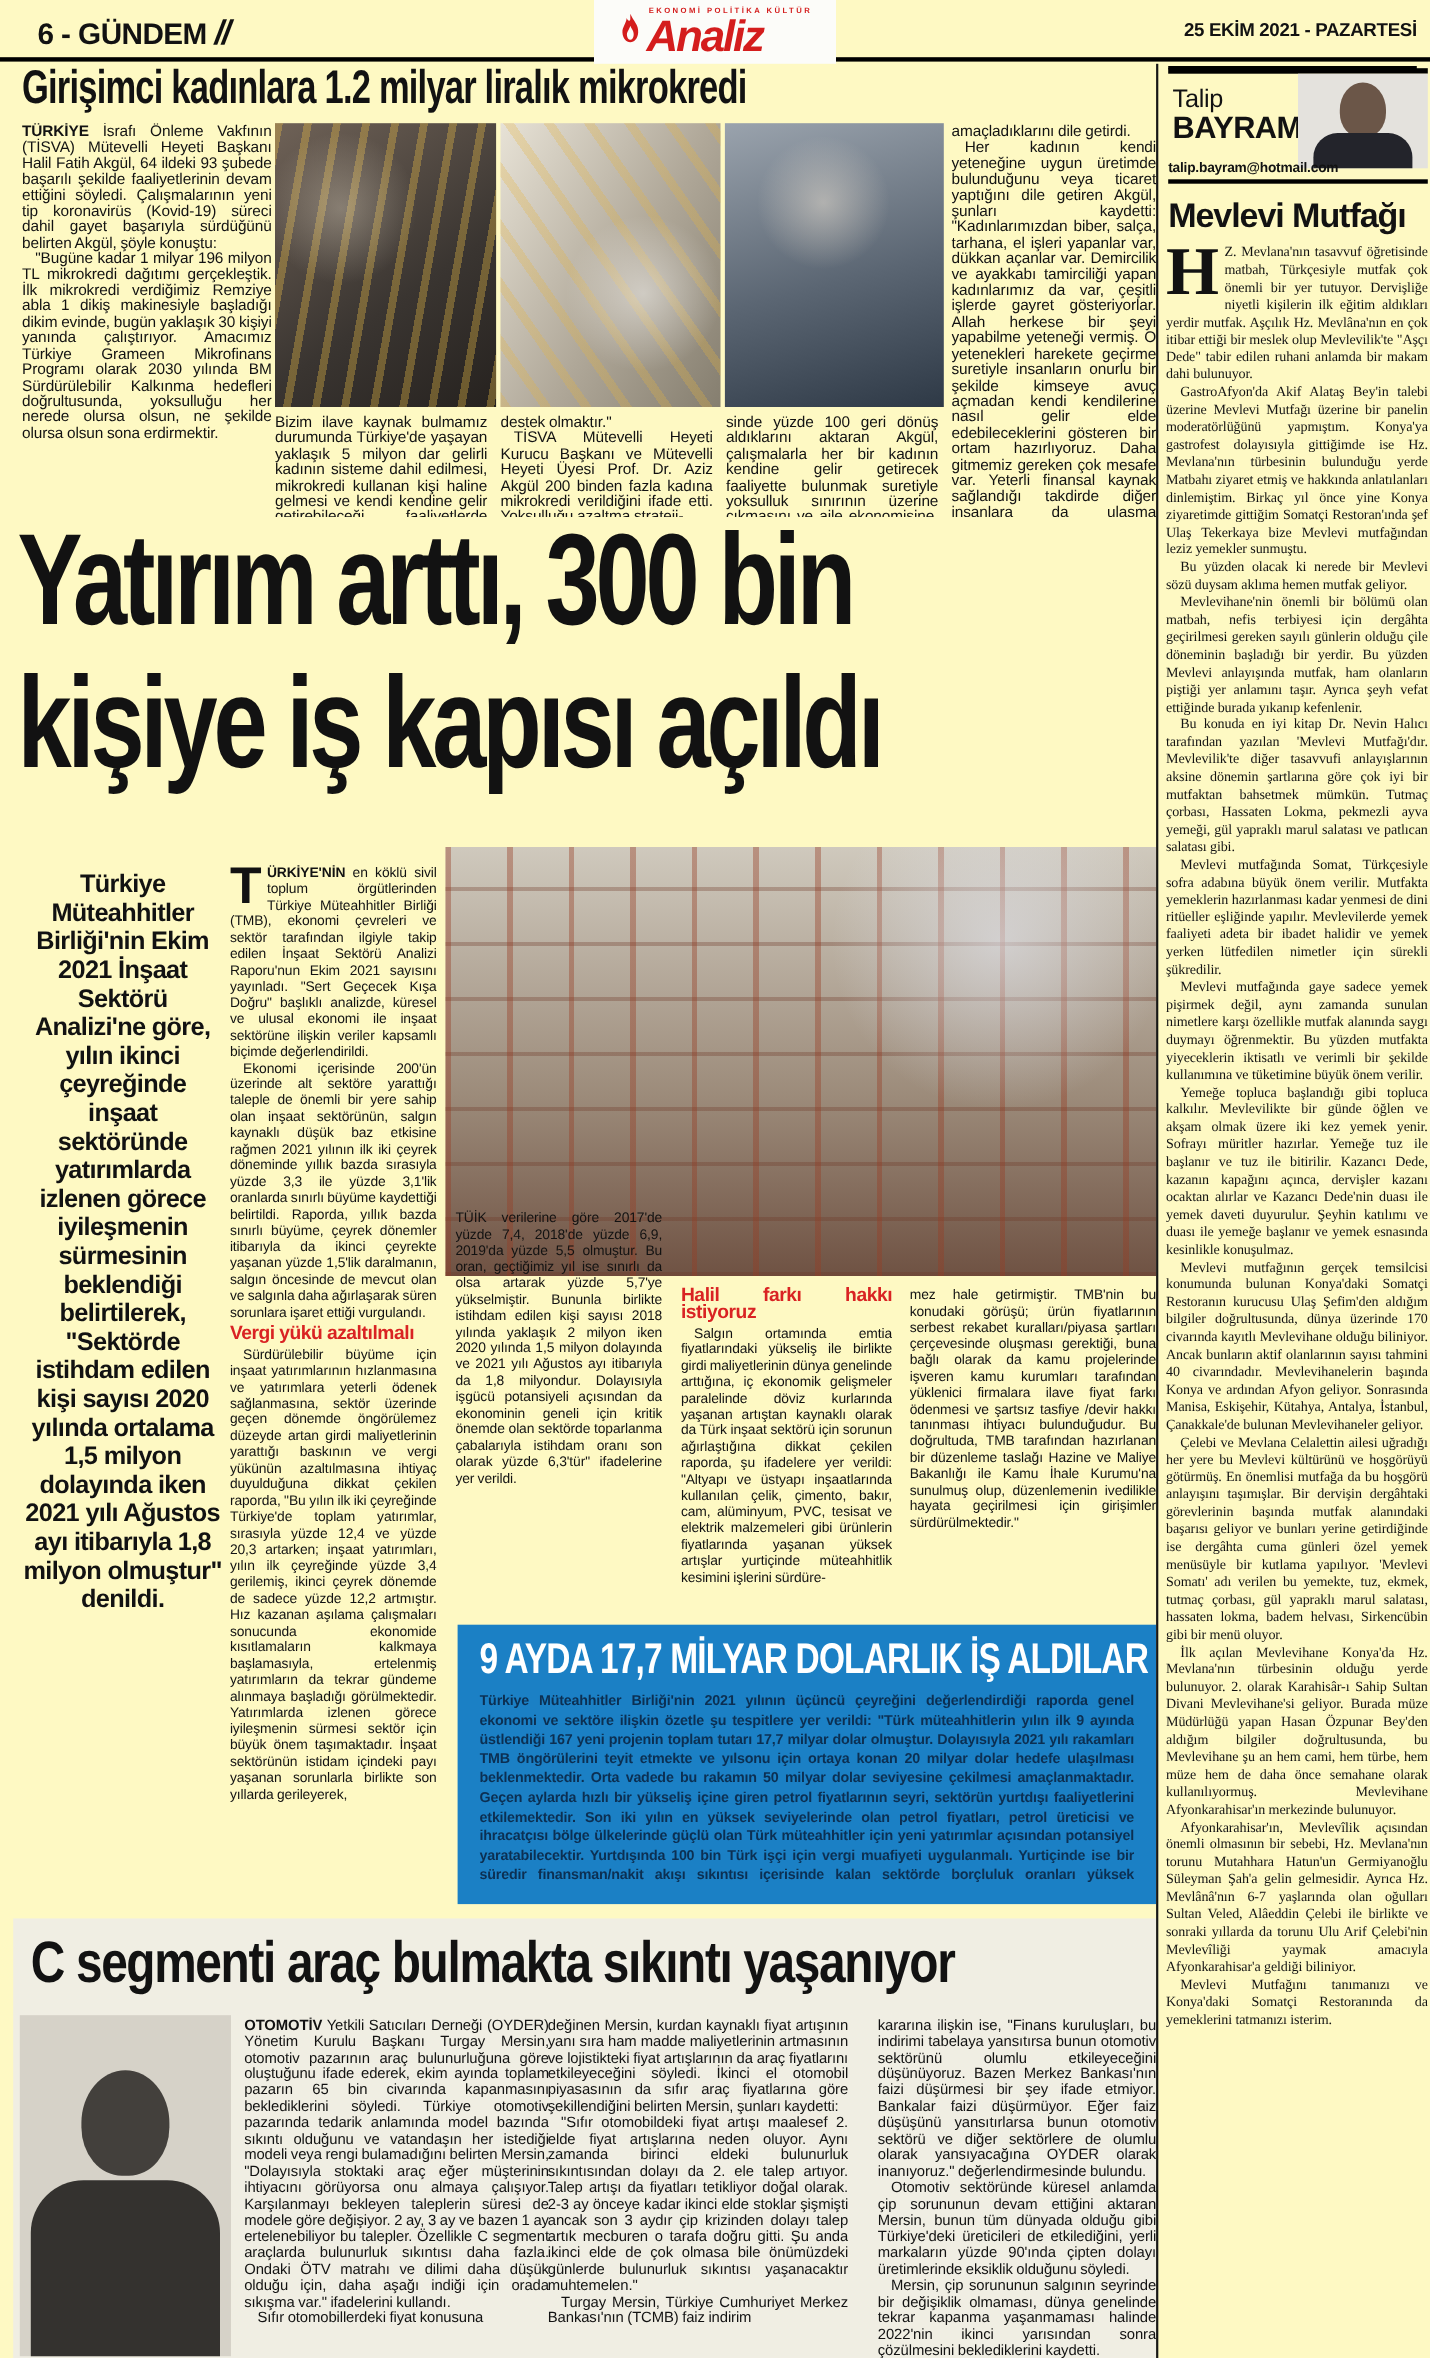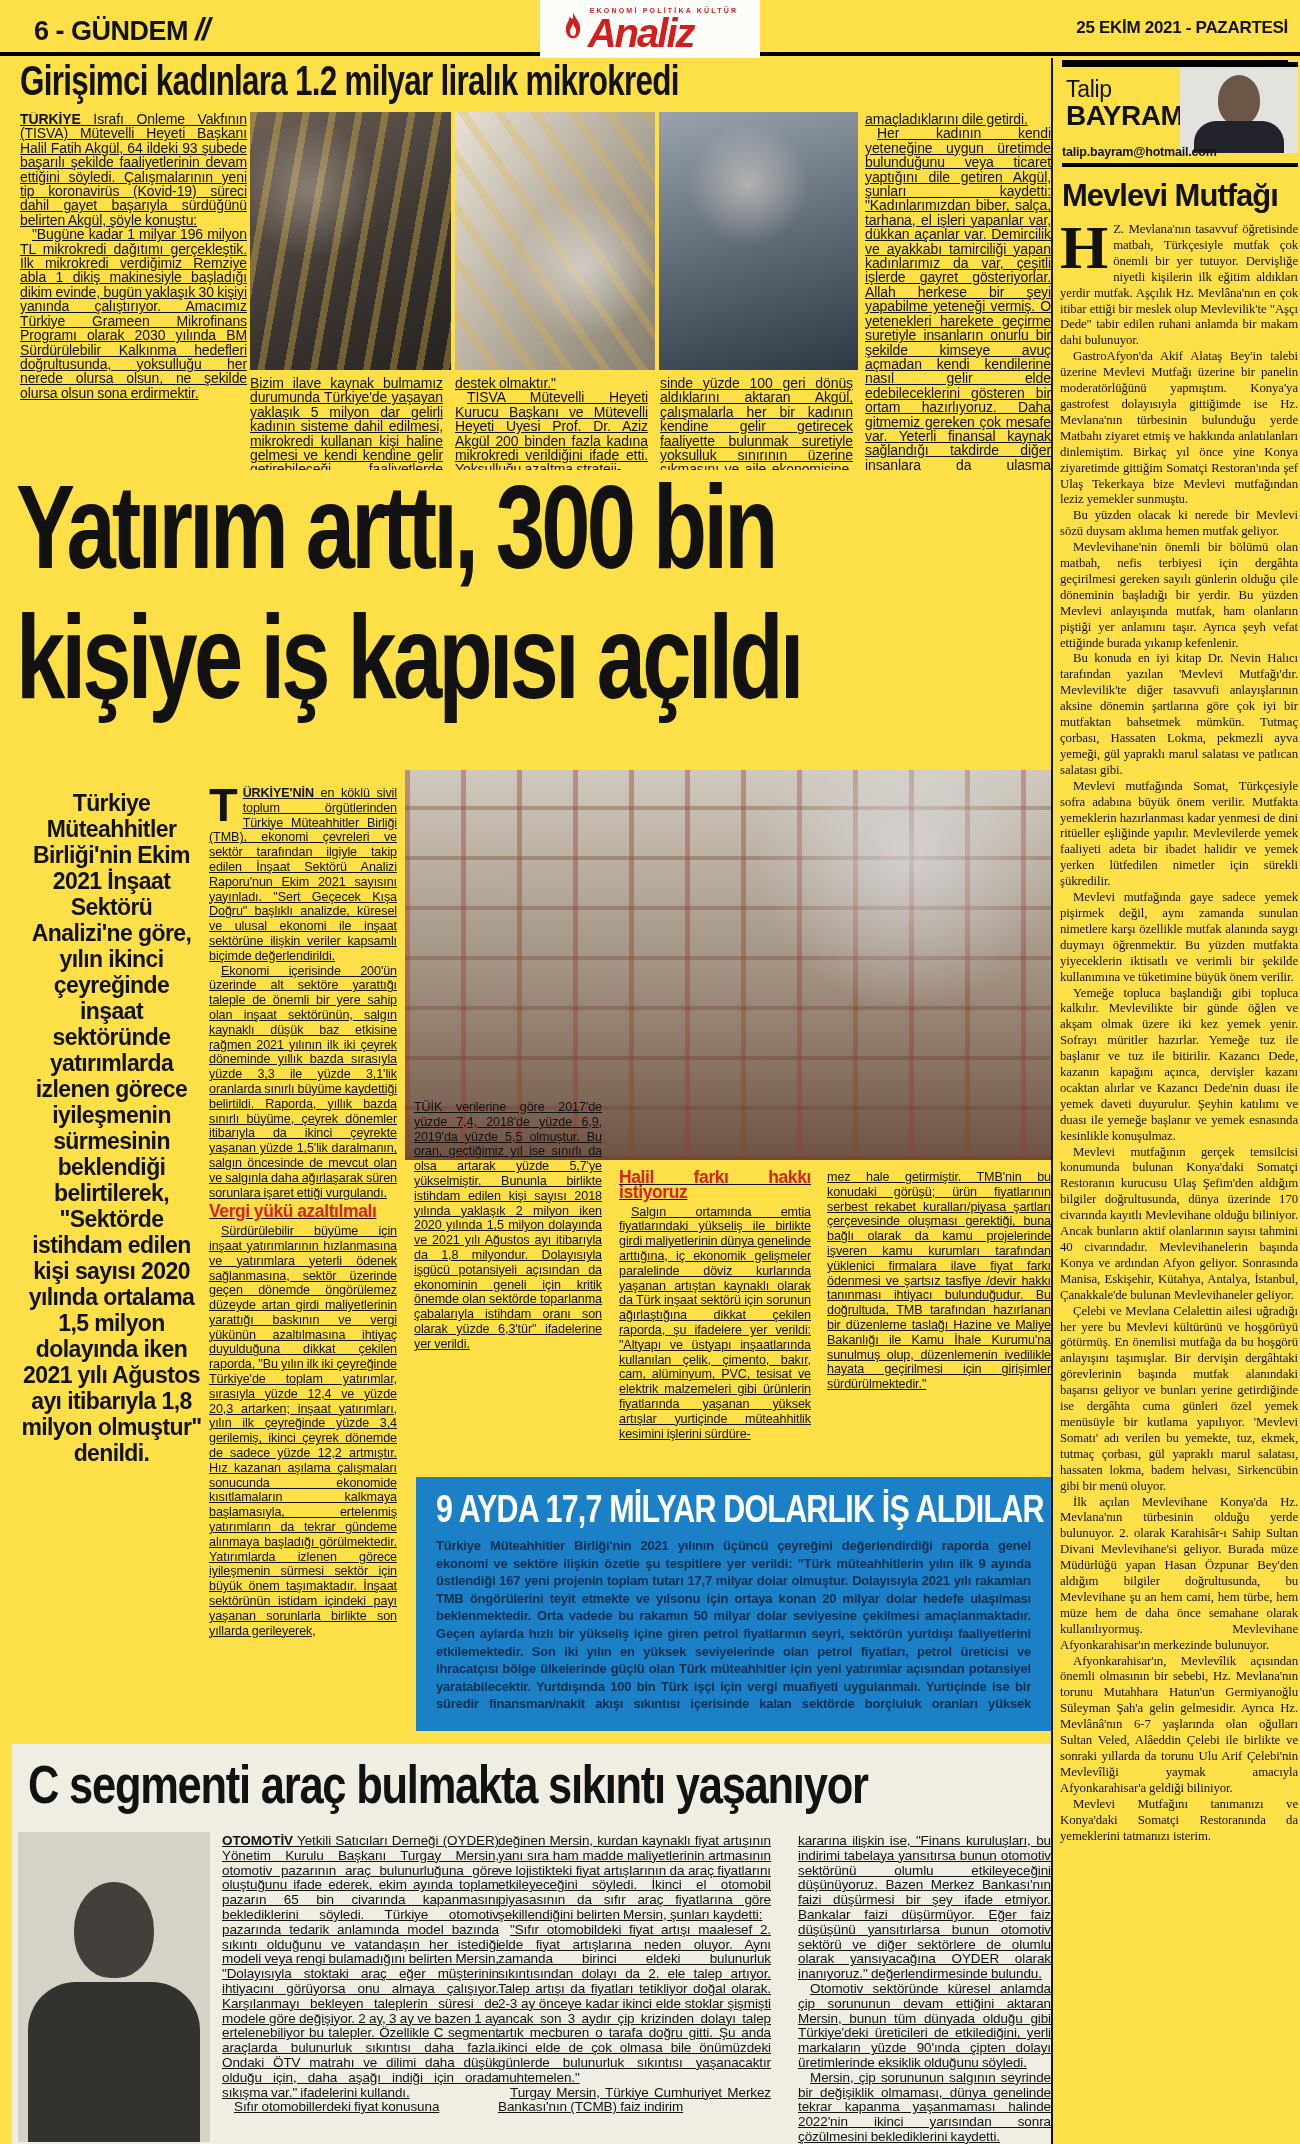--- a/index.html
+++ b/index.html
@@ -1,20 +1,20 @@
 <!DOCTYPE html>
 <html lang="tr"><head>
 <meta charset="utf-8">
 <style>
   html,body{margin:0;padding:0;background:#6e6e6e;}
-  #page{position:relative;width:1300px;height:2144px;margin:0 auto;background:#fde047;
+  #page{position:relative;width:1300px;height:2144px;margin:0 auto;background:#fef9c3;
         font-family:"Liberation Sans",sans-serif;color:#121212;overflow:hidden;}
   .abs{position:absolute;}
   p{margin:0;}
-  .jtxt{text-align:justify;letter-spacing:-0.1px;word-spacing:-0.4px;text-decoration:underline;}
+  .jtxt{text-align:justify;letter-spacing:-0.1px;word-spacing:-0.4px;}
   .ind{text-indent:12px;}
   .colbox{overflow:hidden;}
   .lead-in{font-weight:bold;}
   
   .hdr-rule{left:0;top:52px;width:1300px;height:4px;background:#000;}
   .page-label{left:34px;top:12px;font-size:27px;font-weight:800;letter-spacing:-0.5px;}
   .page-label .slashes{font-style:italic;font-weight:800;font-size:31px;letter-spacing:-2px;}
   .logo-box{left:540px;top:0;width:220px;height:58px;background:#fcfcf9;display:flex;align-items:center;justify-content:center;gap:4px;}
   .logo-stack{display:flex;flex-direction:column;align-items:flex-start;text-align:center;}
   .logo-tagline{font-size:7px;font-weight:bold;letter-spacing:2.2px;color:#d41d1d;margin-left:2px;}

